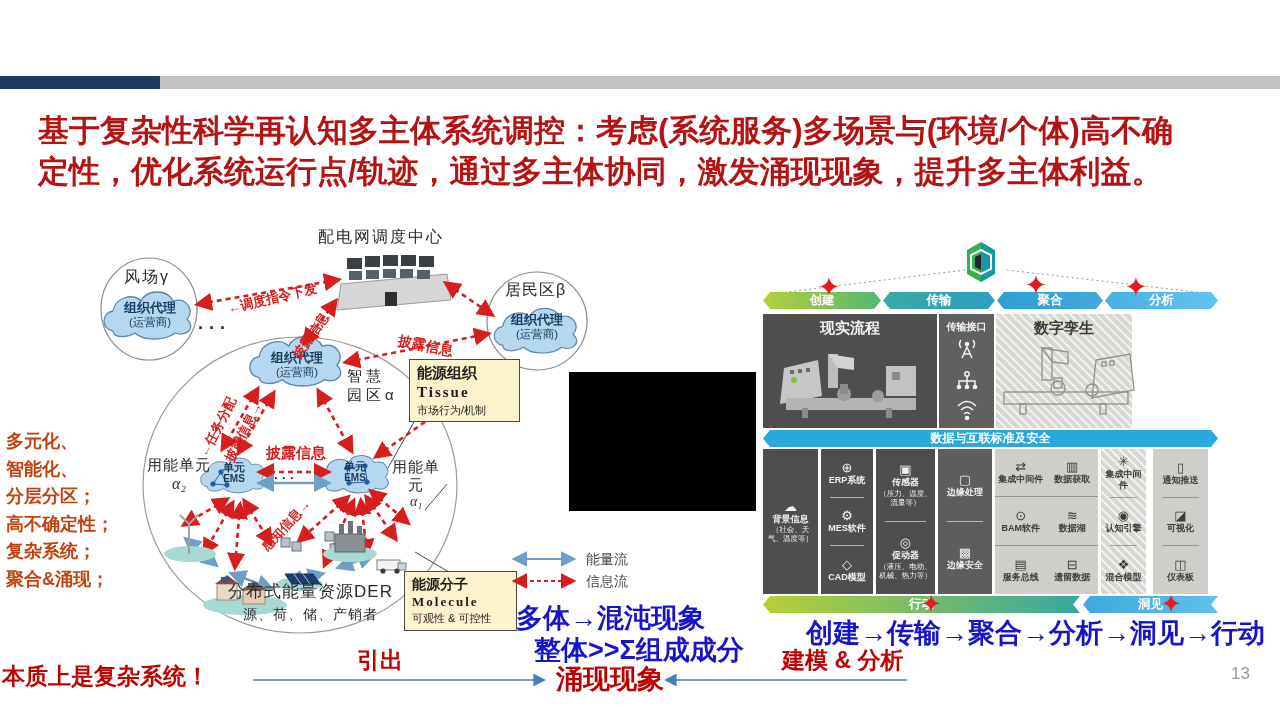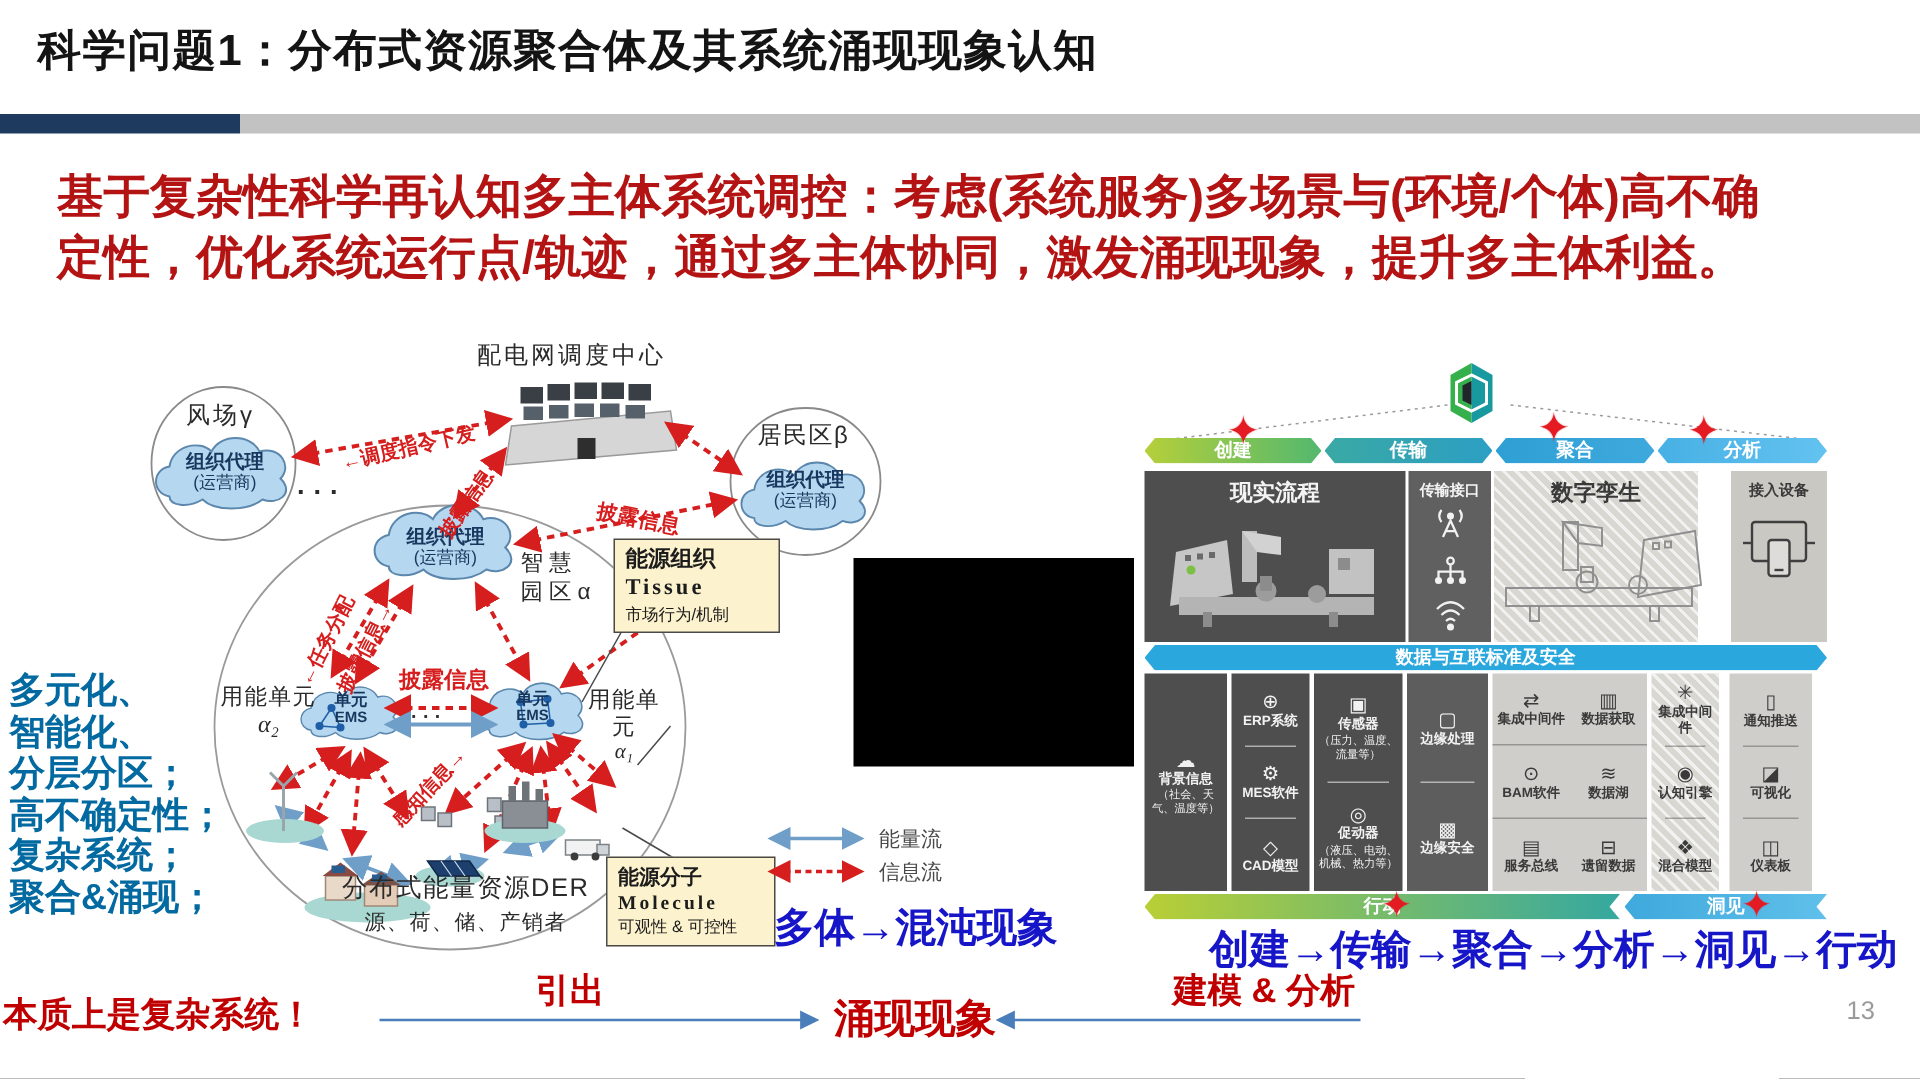--- a/index.html
+++ b/index.html
@@ -47,21 +47,20 @@
   .divd{height:1px;background:rgba(80,80,80,.45);margin:0 9px}
   .c5grid{display:grid;grid-template-columns:1fr 1fr;grid-template-rows:1fr 1fr 1fr;height:100%}
   .c5cell{display:flex;flex-direction:column;align-items:center;justify-content:center;gap:1px;text-align:center}
   .c5b{border-bottom:1px solid rgba(80,80,80,.45)}
 </style>
 </head>
 <body>
 
 <div class="slide">
 
-  <div class="abs title">科学问题1：分布式资源聚合体及其系统涌现现象认知</div>
   <div class="abs bar-navy"></div>
   <div class="abs bar-gray"></div>
 
   <div class="abs intro">
     <div>基于复杂性科学再认知多主体系统调控：考虑(系统服务)多场景与(环境/个体)高不确</div>
     <div>定性，优化系统运行点/轨迹，通过多主体协同，激发涌现现象，提升多主体利益。</div>
   </div>
 
   <svg class="abs" style="left:85px;top:222px" width="510" height="420" viewBox="0 0 510 420">
     <defs>
@@ -247,21 +246,21 @@
     <div class="t" style="font-size:14px">能源分子</div>
     <div class="e" style="font-size:13px">Molecule</div>
     <div class="d">可观性 &amp; 可控性</div>
   </div>
 
   <div class="abs" style="left:218px;top:580px;width:185px;text-align:center;color:#2a2a2a">
     <div style="font-size:17px;letter-spacing:1px">分布式能量资源DER</div>
     <div style="font-size:14px;margin-top:3px;letter-spacing:1px">源、荷、储、产销者</div>
   </div>
 
-  <div class="abs" style="left:6px;top:447px;font-size:24px;font-weight:800;color:#0369a1;line-height:27.5px">
+  <div class="abs" style="left:6px;top:428px;font-size:18px;font-weight:800;color:#c2410c;line-height:27.5px">
     <div>多元化、</div>
     <div>智能化、</div>
     <div>分层分区；</div>
     <div>高不确定性；</div>
     <div>复杂系统；</div>
     <div>聚合&amp;涌现；</div>
   </div>
 
   <div class="abs" style="left:569px;top:372px;width:187px;height:139px;background:#000"></div>
 
@@ -274,20 +273,21 @@
           <path d="M0,0 L7,3.5 L0,7 Z" fill="#d61e1e"></path>
         </marker>
     </defs>
     <line x1="6" y1="9" x2="62" y2="9" stroke="#6f9fc8" stroke-width="2.2" marker-start="url(#ba2)" marker-end="url(#ba2)"></line>
     <line x1="6" y1="31" x2="62" y2="31" stroke="#d61e1e" stroke-width="2.2" stroke-dasharray="4 3" marker-start="url(#ra2)" marker-end="url(#ra2)"></line>
   </svg>
   <div class="abs lbl" style="left:586px;top:551px;font-size:14px;color:#4a4a4a">能量流</div>
   <div class="abs lbl" style="left:586px;top:573px;font-size:14px;color:#4a4a4a">信息流</div>
 
   <div class="abs blue-note" style="left:516px;top:600px;font-size:27px">多体→混沌现象</div>
+  <div class="abs blue-note" style="left:534px;top:632px;font-size:27px">整体&gt;&gt;Σ组成成分</div>
   <div class="abs red-note" style="left:556px;top:661px;font-size:27px">涌现现象</div>
   <div class="abs red-note" style="left:357px;top:645px;font-size:23px">引出</div>
   <div class="abs red-note" style="left:2px;top:661px;font-size:23px">本质上是复杂系统！</div>
   <div class="abs red-note" style="left:782px;top:645px;font-size:23px">建模 &amp; 分析</div>
 
   <svg class="abs" style="left:225px;top:668px" width="690" height="22" viewBox="0 0 690 22">
     <defs>
         <marker id="bl" markerWidth="8" markerHeight="8" refX="6" refY="4" orient="auto">
           <path d="M0,0 L8,4 L0,8 Z" fill="#4a7ebb"></path>
         </marker>
@@ -372,30 +372,20 @@
         <polygon points="46,8 72,12 72,24 56,22"></polygon>
         <rect x="8" y="52" width="124" height="12"></rect>
         <circle cx="62" cy="48" r="7"></circle>
           <rect x="58" y="38" width="8" height="10"></rect>
         <circle cx="96" cy="50" r="6"></circle>
         <polygon points="100,20 134,14 138,50 96,58"></polygon>
         <rect x="106" y="22" width="4" height="4"></rect>
           <rect x="114" y="21" width="4" height="4"></rect>
         <rect x="24" y="64" width="6" height="10"></rect>
           <rect x="104" y="64" width="6" height="10"></rect>
-      </svg>
-    </div>
-    <div class="panel" style="left:391px;width:64px;background:#c9c8c3">
-      <div class="ph" style="font-size:10px;margin-top:6px;color:#3a3a3a">接入设备</div>
-      <svg width="52" height="56" viewBox="0 0 52 56" style="display:block;margin:10px auto 0" stroke="#3f3f3f" fill="none" stroke-width="1.6">
-        <rect x="8" y="4" width="36" height="26" rx="2"></rect>
-        <line x1="2" y1="18" x2="8" y2="18"></line>
-          <line x1="44" y1="18" x2="50" y2="18"></line>
-        <rect x="19" y="16" width="14" height="24" rx="2" fill="#dddcd8"></rect>
-        <line x1="23" y1="36" x2="29" y2="36"></line>
       </svg>
     </div>
 
     <div class="chev chev-r" style="left:0;top:190px;width:455px;background:#2aa7dd;font-size:12px">
         <span>数据与互联标准及安全</span>
       </div>
 
     <div class="gcol gdark" style="left:0;width:55px">
       <div class="gcell">
         <span class="gico">☁</span>

